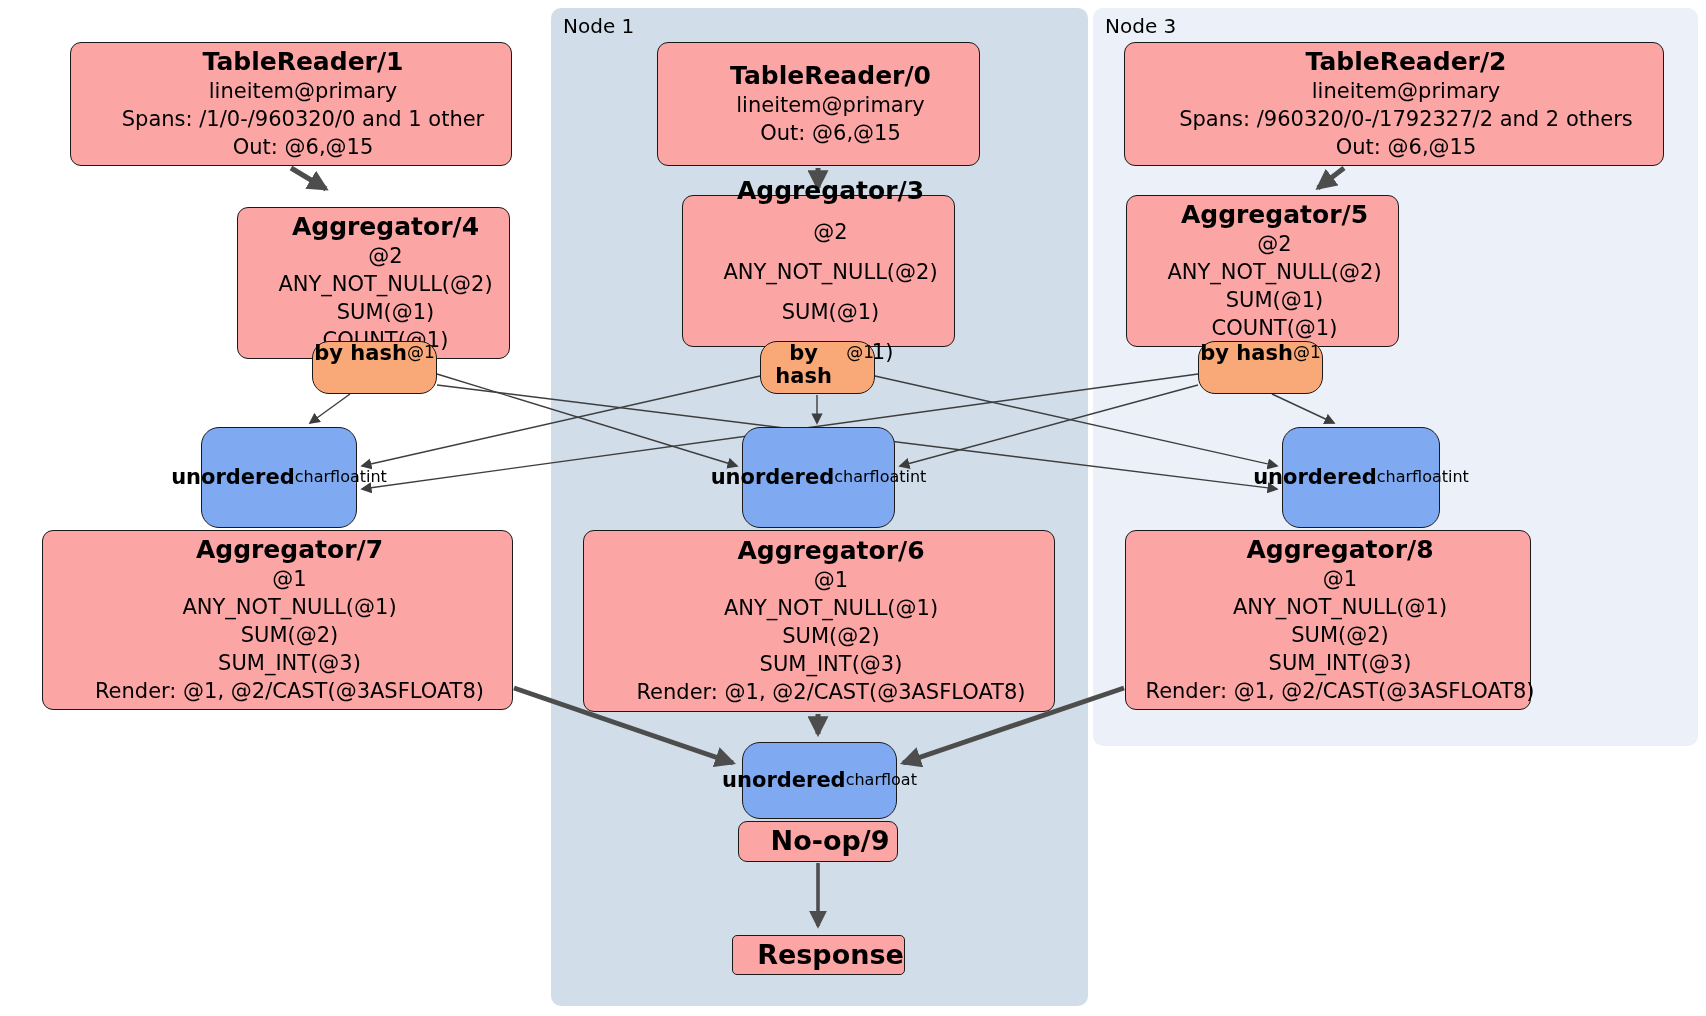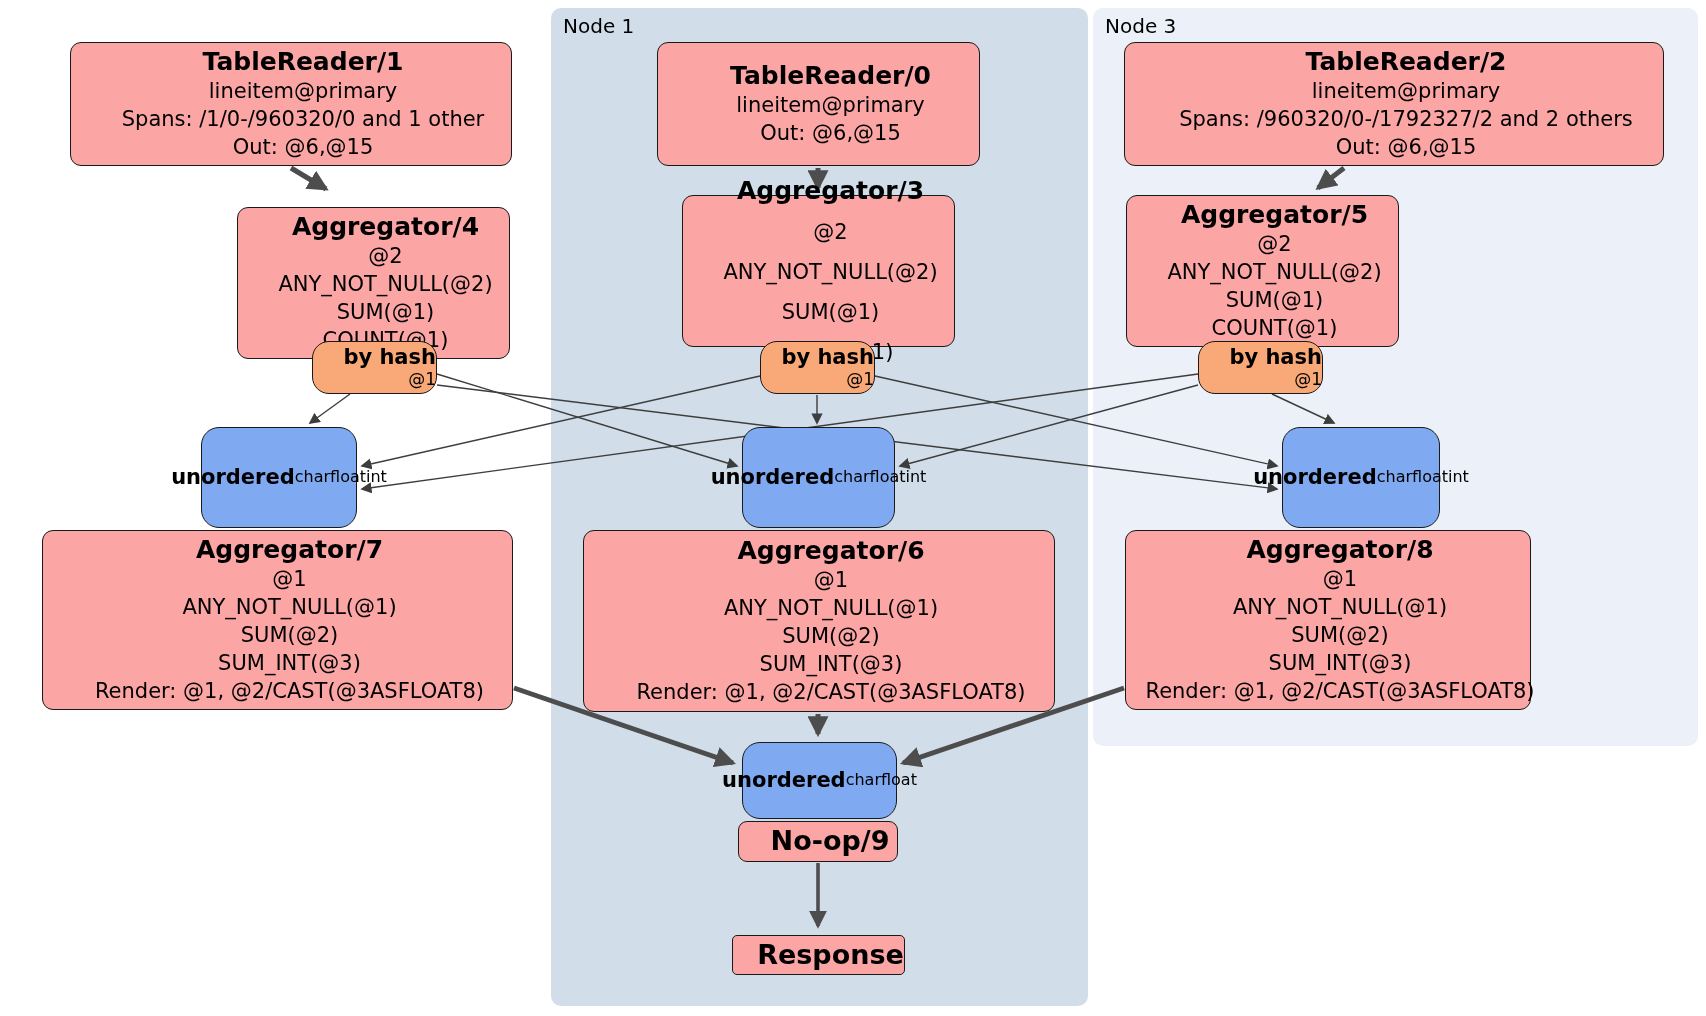--- a/index.html
+++ b/index.html
@@ -15,22 +15,22 @@
     position:absolute; background:#fca5a5; border:1.6px solid #1a1a1a;
     border-radius:11px; display:flex; flex-direction:column;
     justify-content:center; align-items:center; text-align:center;
     z-index:3; box-sizing:border-box; color:#000;padding-left:24px;
   }
   .pbox .t { font-weight:bold; font-size:25px; line-height:1.2; white-space:nowrap; }
   .pbox .l { font-size:21px; line-height:1.34; white-space:nowrap; }
 
   .router {
     position:absolute; background:#F9A877; border:1.6px solid #1a1a1a;
-    border-radius:17px; display:flex; flex-direction:column;
-    justify-content:center; align-items:flex-end; text-align:center;
+    border-radius:17px; display:flex; flex-direction:row;
+    justify-content:center; align-items:flex-start; text-align:center;
     z-index:4; box-sizing:border-box; color:#000;
   }
   .router .t { font-weight:bold; font-size:21px; line-height:1.1; }
   .router .l { font-size:17px; line-height:1.2; }
 
   .sync {
     position:absolute; background:#7FA9F0; border:1.6px solid #1a1a1a;
     border-radius:18px; display:flex; flex-direction:row;
     justify-content:center; align-items:center; text-align:center;
     z-index:4; box-sizing:border-box; color:#000;

